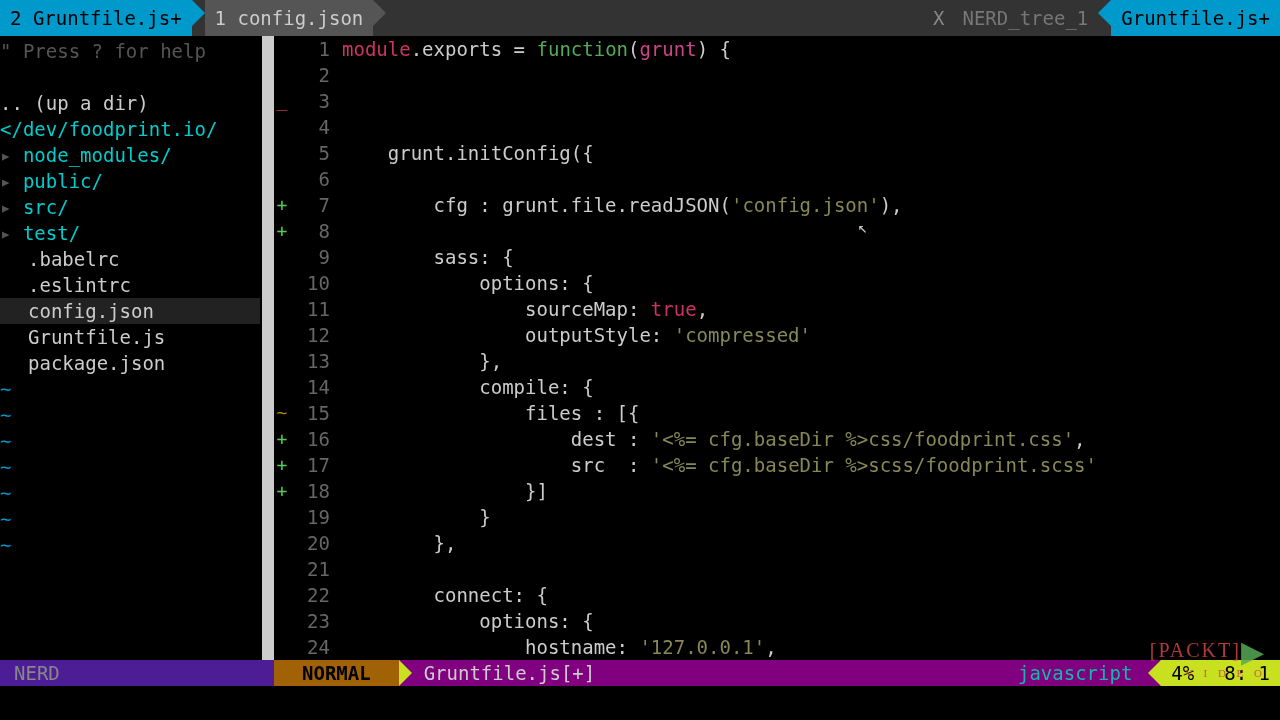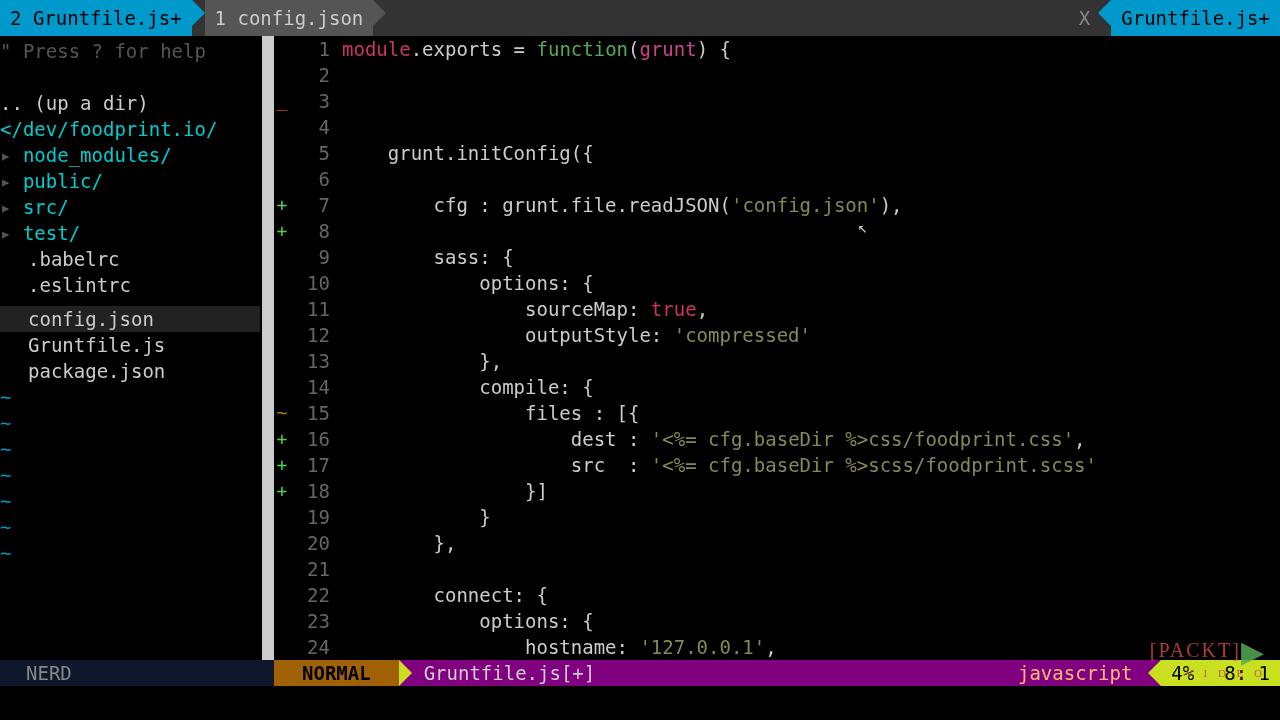--- a/index.html
+++ b/index.html
@@ -64,21 +64,21 @@
     padding-top: 2px;
     line-height: 26px;
     font-size: 19px;
   }
   .sidebar .help { color: #555; }
   .sidebar .updir { color: #ccc; }
   .sidebar .root { color: #00cccc; }
   .sidebar .folder { color: #00cccc; }
   .sidebar .folder-marker { color: #555; }
   .sidebar .file { color: #ccc; padding-left: 28px;}
-  .sidebar .file.sel { background: #222; margin-top: 8px; }
+  .sidebar .file.sel { background: #222; }
   .sidebar .tilde { color: #0099cc; padding-left: 0;}
   .gutter-split {
     width: 14px;
     background: #ccc;
     border-left: 2px solid #000;
     border-right: 4px solid #ccc;
   }
   .editor {
     flex: 1;
     background: #000;
@@ -112,21 +112,21 @@
   .ident { color: #ccc; }
   .param { color: #cc4488; }
   .str { color: #888855; }
   .bool { color: #cc3366; }
   .punct { color: #ccc; }
   .statusbar {
     height: 26px;
     display: flex;
     font-size: 19px;
   }
-  .st-nerd { width: 274px; background: #0f172a; color: #888; padding-left: 26px; display:flex; align-items:center;}
+  .st-nerd { width: 274px; background: #4c1d95; color: #888; padding-left: 14px; display:flex; align-items:center;}
   .st-mode-left {
     background: #a16207;
     color: #000;
     font-weight: bold;
     padding: 0 28px;
     display:flex; align-items:center;
   }
   .st-arrow-mode {
     width:0;height:0;
     border-top:13px solid transparent;
@@ -136,21 +136,21 @@
   }
   .st-file {
     flex: 1;
     background: #800080;
     color: #ccc;
     padding-left: 12px;
     display:flex; align-items:center;
   }
   .st-ft {
     background: #800080;
-    color: #fdba74;
+    color: #14b8a6;
     padding: 0 16px;
     display:flex; align-items:center;
   }
   .st-arrow-pos-l {
     width:0;height:0;
     border-top:13px solid transparent;
     border-bottom:13px solid transparent;
     border-right:13px solid #c8e020;
     background:#800080;
   }
@@ -193,20 +193,21 @@
 </head>
 <body>
 
 <div class="tabbar">
   <div class="tab active-blue">2 Gruntfile.js+</div>
   <div class="tab-arrow-out"></div>
   <div class="tab">1 config.json</div>
   <div class="tab-arrow-out-grey"></div>
   <div class="tabbar-fill"></div>
   <div class="tab-x">X</div>
+  <div class="tab" style="background:#333;color:#777;">NERD_tree_1</div>
   <div class="tab-arrow-in"></div>
   <div class="tab active-blue">Gruntfile.js+</div>
 </div>
 
 <div class="main">
   <div class="sidebar">
     <div class="help">" Press ? for help</div>
     <div style="height:26px"></div>
     <div class="updir">.. (up a dir)</div>
     <div class="root">&lt;/dev/foodprint.io/</div>

